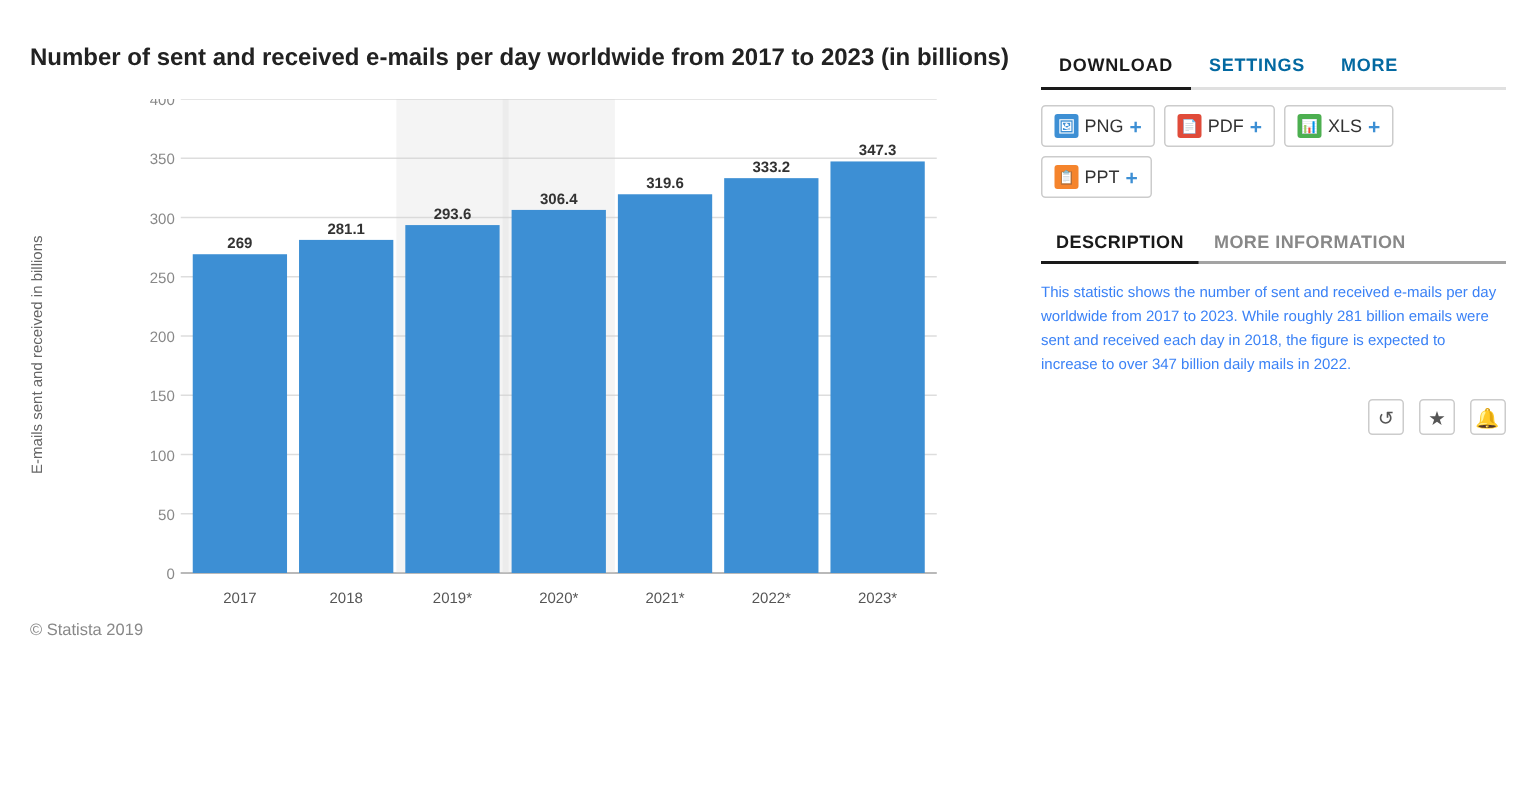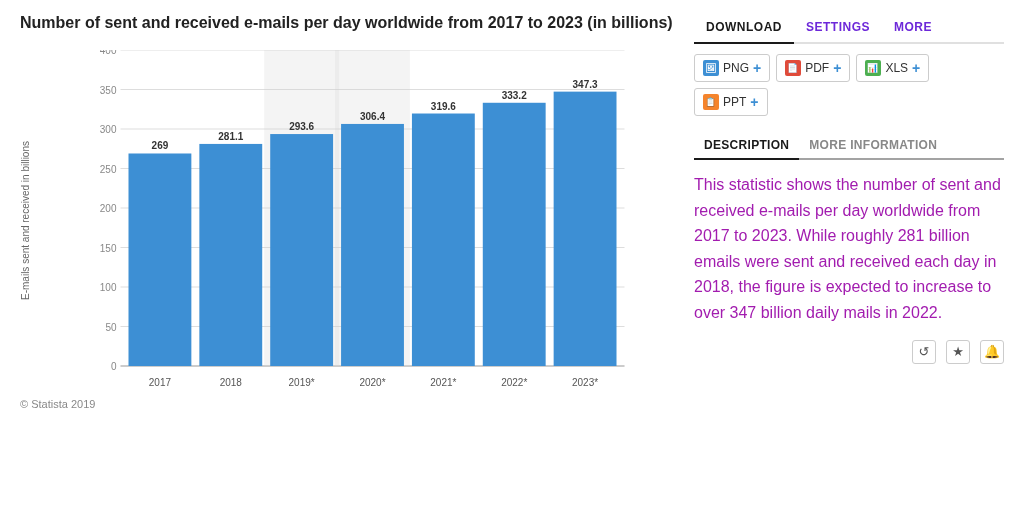--- a/index.html
+++ b/index.html
@@ -6,21 +6,21 @@
     body {
       font-family: Arial, sans-serif;
       background: #fff;
       color: #333;
       width: 1024px;
       min-height: 523px;
       overflow: hidden;
     }
     .container {
       display: flex;
-      padding: 12px 20px 10px 20px;
+      padding: 28px 20px 10px 20px;
       gap: 20px;
     }
     .chart-section {
       flex: 1;
       min-width: 0;
     }
     .chart-title {
       font-size: 16px;
       font-weight: bold;
       color: #222;
@@ -61,21 +61,21 @@
     .tab-bar {
       display: flex;
       border-bottom: 2px solid #e0e0e0;
       margin-bottom: 10px;
     }
     .tab-item {
       font-size: 12px;
       font-weight: bold;
       padding: 8px 12px;
       cursor: pointer;
-      color: #6d28d9;
+      color: #0369a1;
       letter-spacing: 0.5px;
       border-bottom: 2px solid transparent;
       margin-bottom: -2px;
     }
     .tab-item.active {
       color: #1a1a1a;
       border-bottom: 2px solid #1a1a1a;
     }
     .download-buttons {
       display: flex;
@@ -128,22 +128,22 @@
       color: #888;
       letter-spacing: 0.3px;
       border-bottom: 2px solid transparent;
       margin-bottom: -2px;
     }
     .desc-tab.active {
       color: #1a1a1a;
       border-bottom: 2px solid #1a1a1a;
     }
     .description-text {
-      font-size: 16px;
-      color: #a21caf;
+      font-size: 10px;
+      color: #3b82f6;
       line-height: 1.6;
     }
     .action-icons {
       display: flex;
       gap: 10px;
       justify-content: flex-end;
       margin-top: 14px;
     }
     .action-icon {
       width: 24px;

